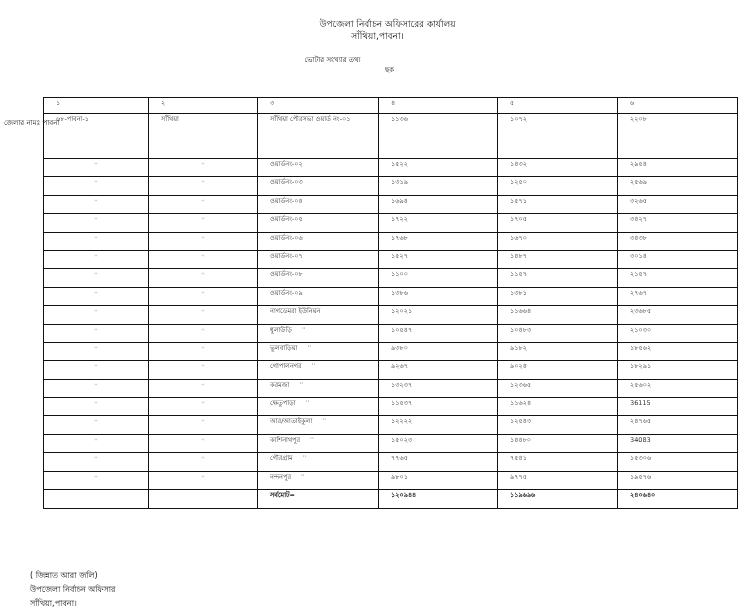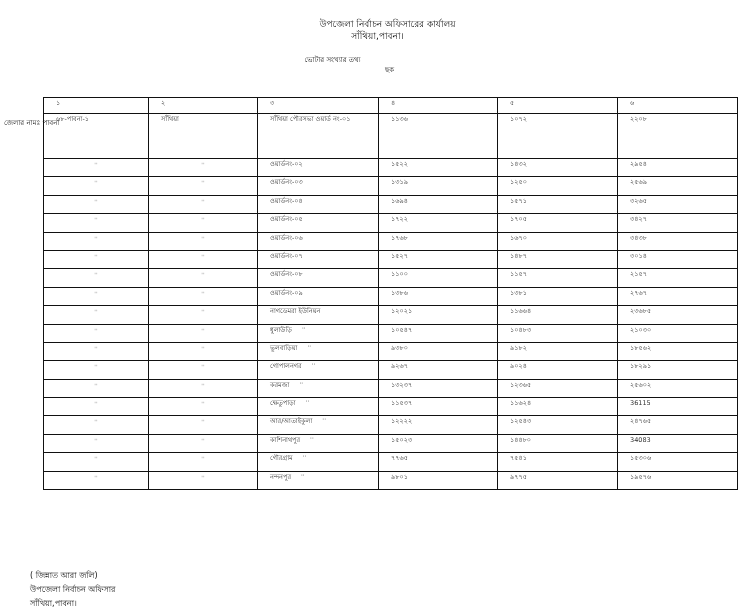--- a/index.html
+++ b/index.html
@@ -209,18 +209,26 @@
         <td><span>১৫৩০৬</span></td>
       </tr>
       <tr class="row">
         <td class="ditto"><span>''</span></td>
         <td class="ditto"><span>''</span></td>
         <td><span>নন্দনপুর</span><span class="dq">''</span></td>
         <td><span>৯৮০১</span></td>
         <td><span>৯৭৭৫</span></td>
         <td><span>১৯৫৭৬</span></td>
       </tr>
+      <tr class="total">
+        <td></td>
+        <td></td>
+        <td>সর্বমোট=</td>
+        <td>১২০৯৪৪</td>
+        <td>১১৯৬৯৬</td>
+        <td>২৪০৬৪০</td>
+      </tr>
     </tbody>
 </table>
 
 <div class="abs sig1">( জিন্নাত আরা জলি)</div>
 <div class="abs sig2">উপজেলা নির্বাচন অফিসার</div>
 <div class="abs sig3">সাঁথিয়া,পাবনা।</div>
 
 </body></html>

